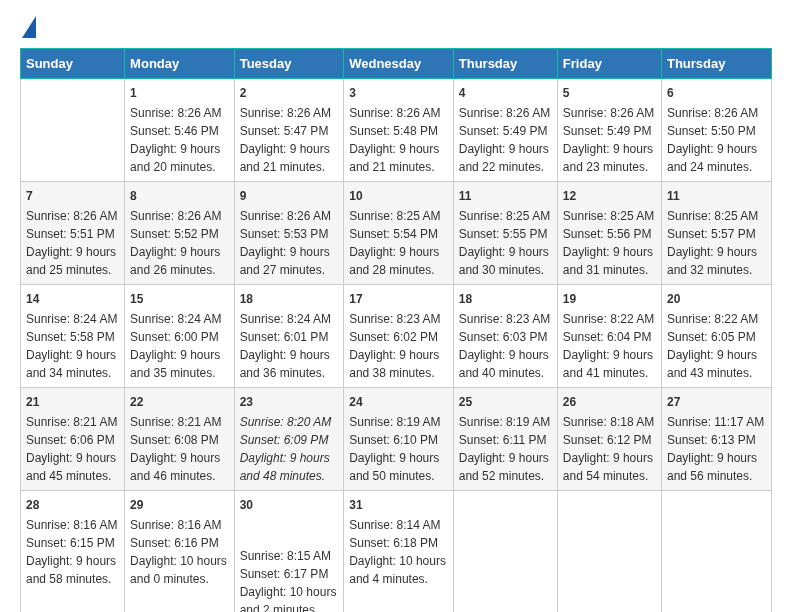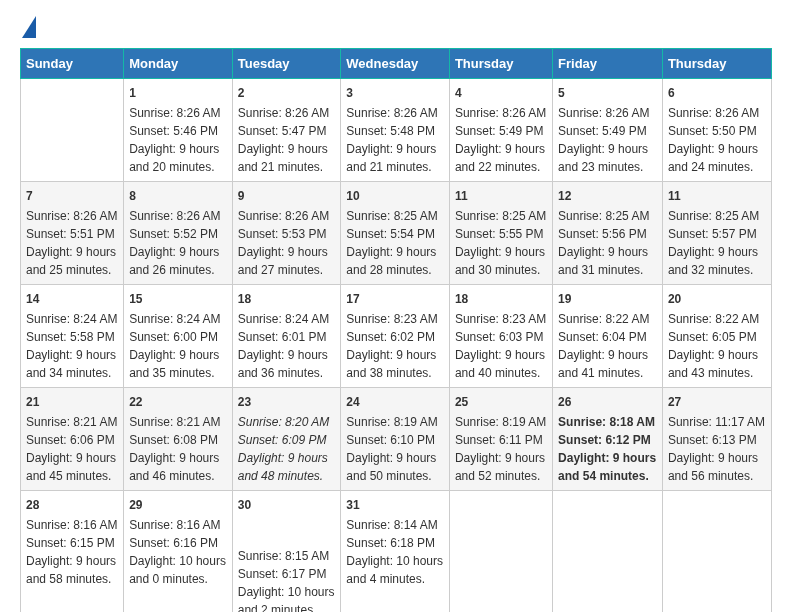--- a/index.html
+++ b/index.html
@@ -297,21 +297,21 @@
         </td>
         <td>
           <span class="day-num">25</span>
           <div class="cell-content" style="white-space: pre-line;">Sunrise: 8:19 AM
 Sunset: 6:11 PM
 Daylight: 9 hours
 and 52 minutes.</div>
         </td>
         <td>
           <span class="day-num">26</span>
-          <div class="cell-content" style="white-space: pre-line; font-weight: bold;">Sunrise: 8:18 AM
+          <div class="cell-content" style="white-space: pre-line;">Sunrise: 8:18 AM
 Sunset: 6:12 PM
 Daylight: 9 hours
 and 54 minutes.</div>
         </td>
         <td>
           <span class="day-num">27</span>
           <div class="cell-content" style="white-space: pre-line;">Sunrise: 11:17 AM
 Sunset: 6:13 PM
 Daylight: 9 hours
 and 56 minutes.</div>

